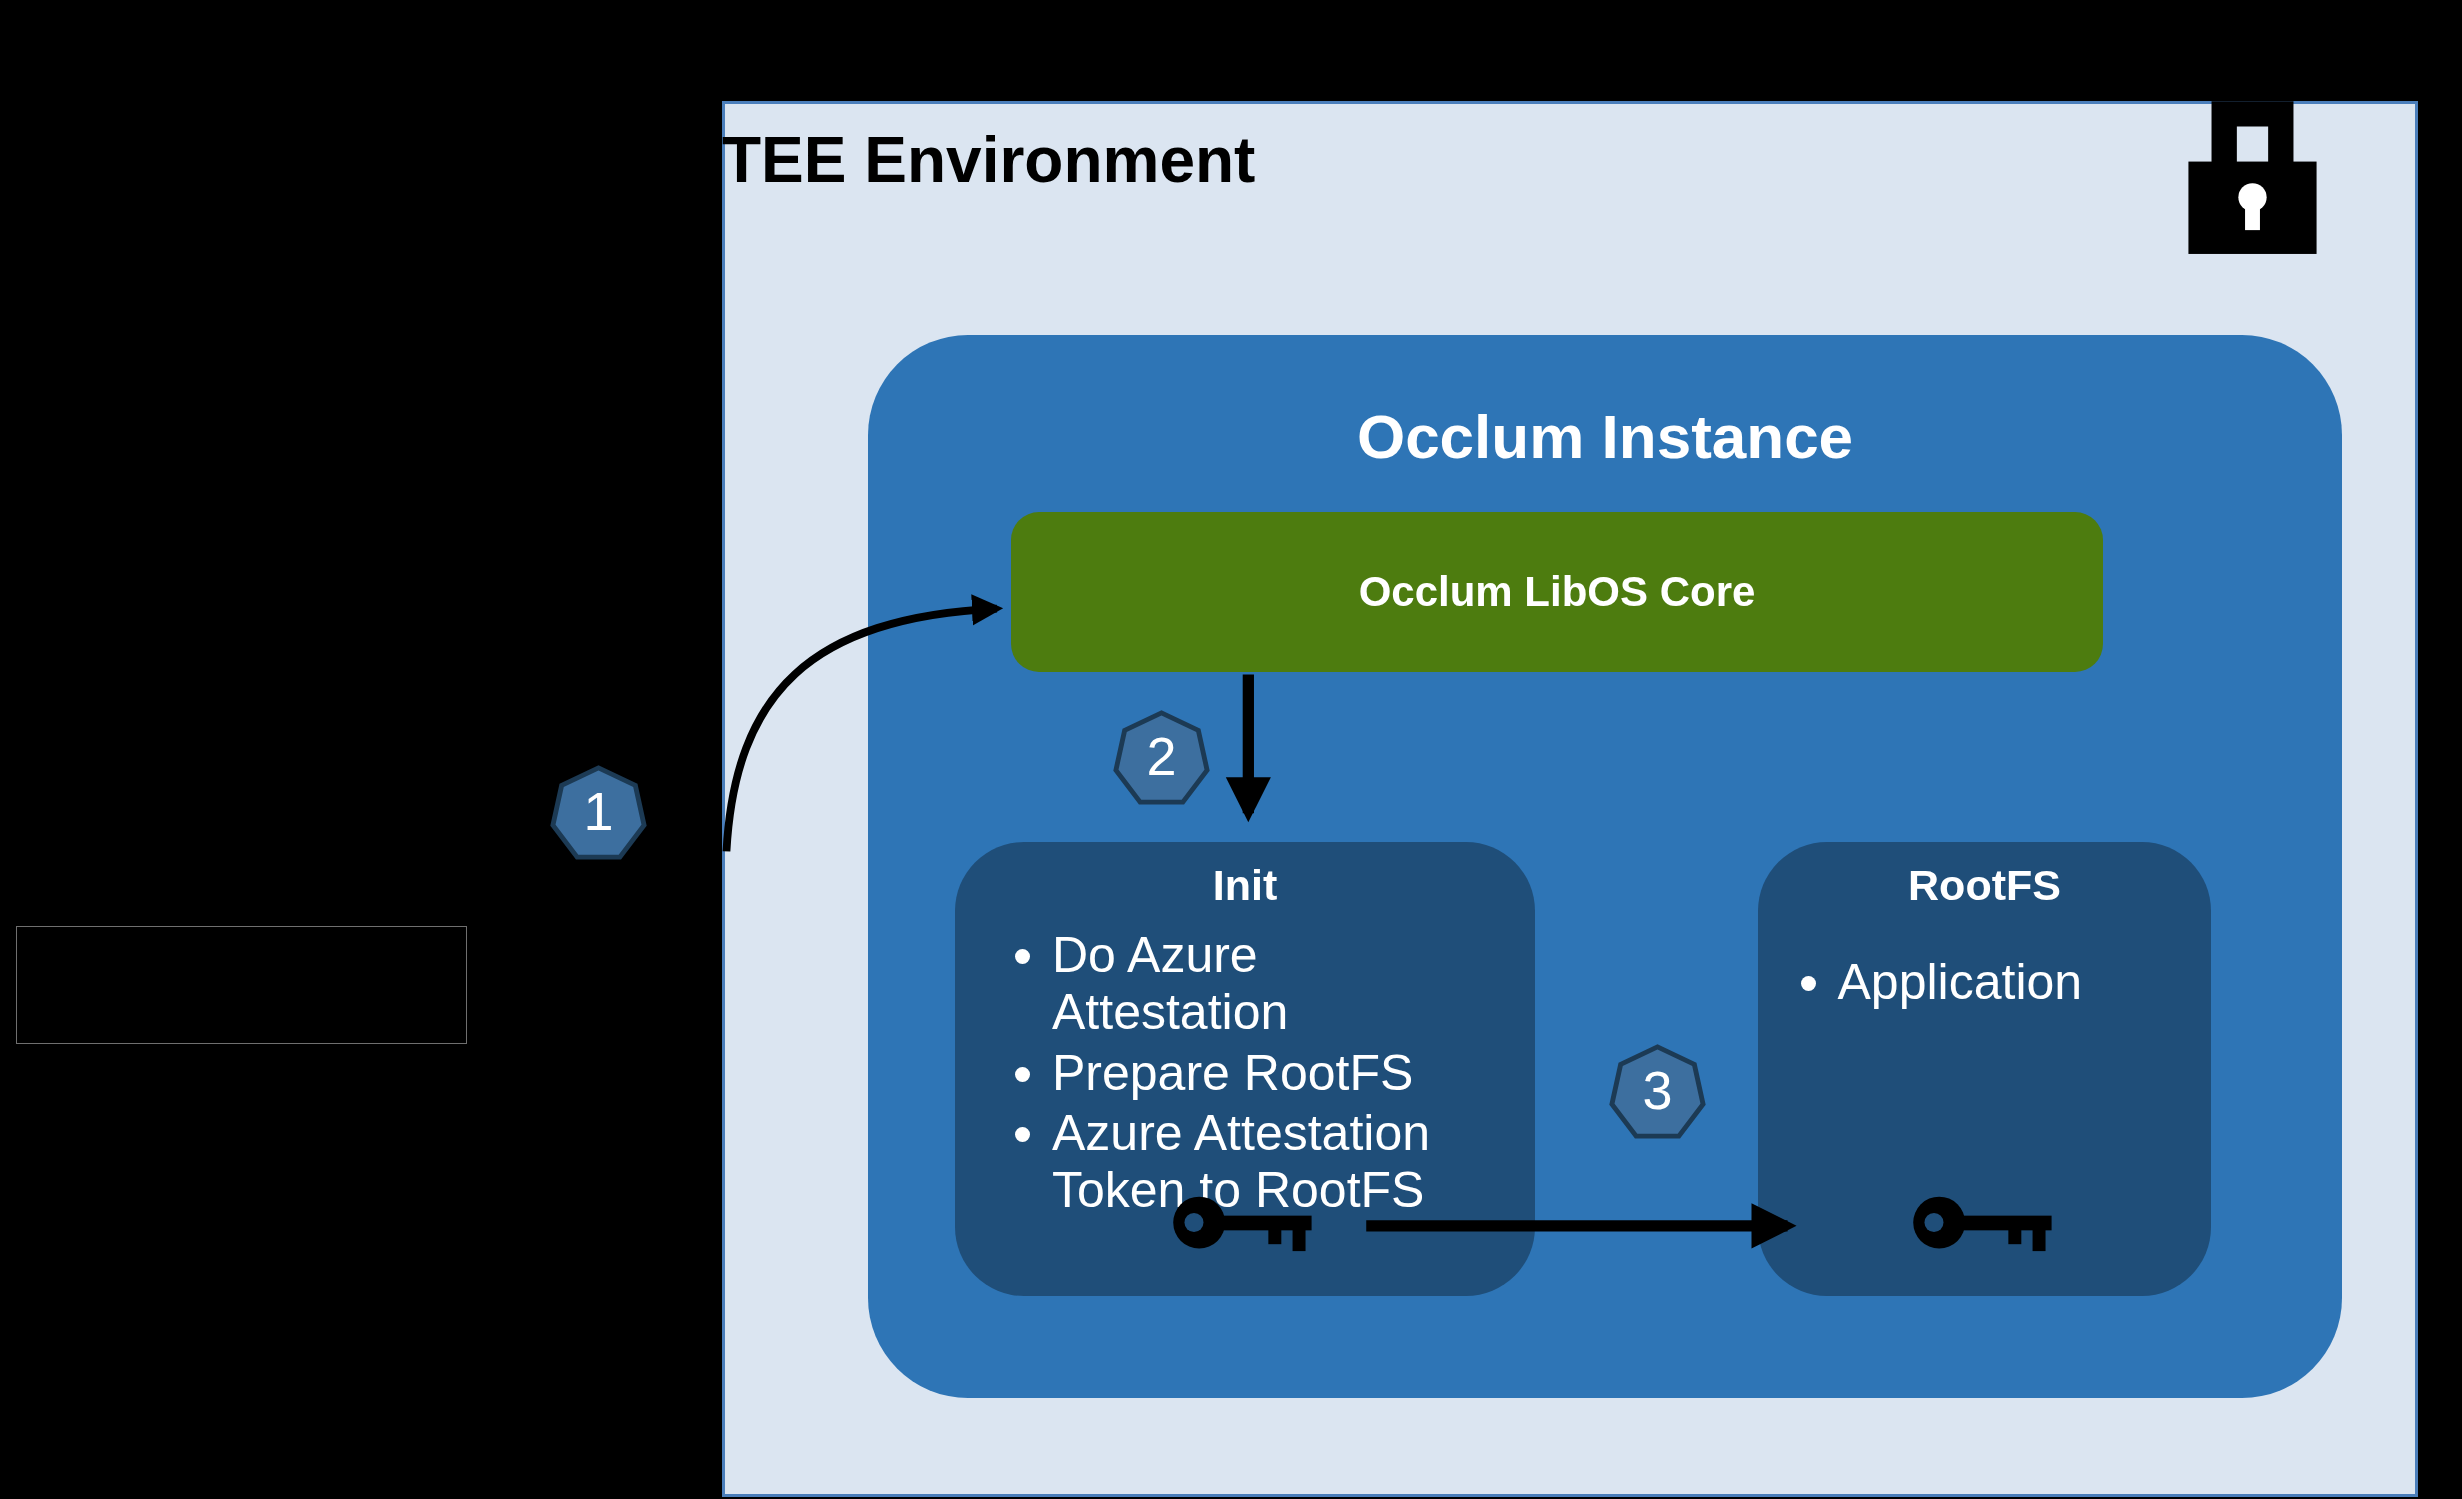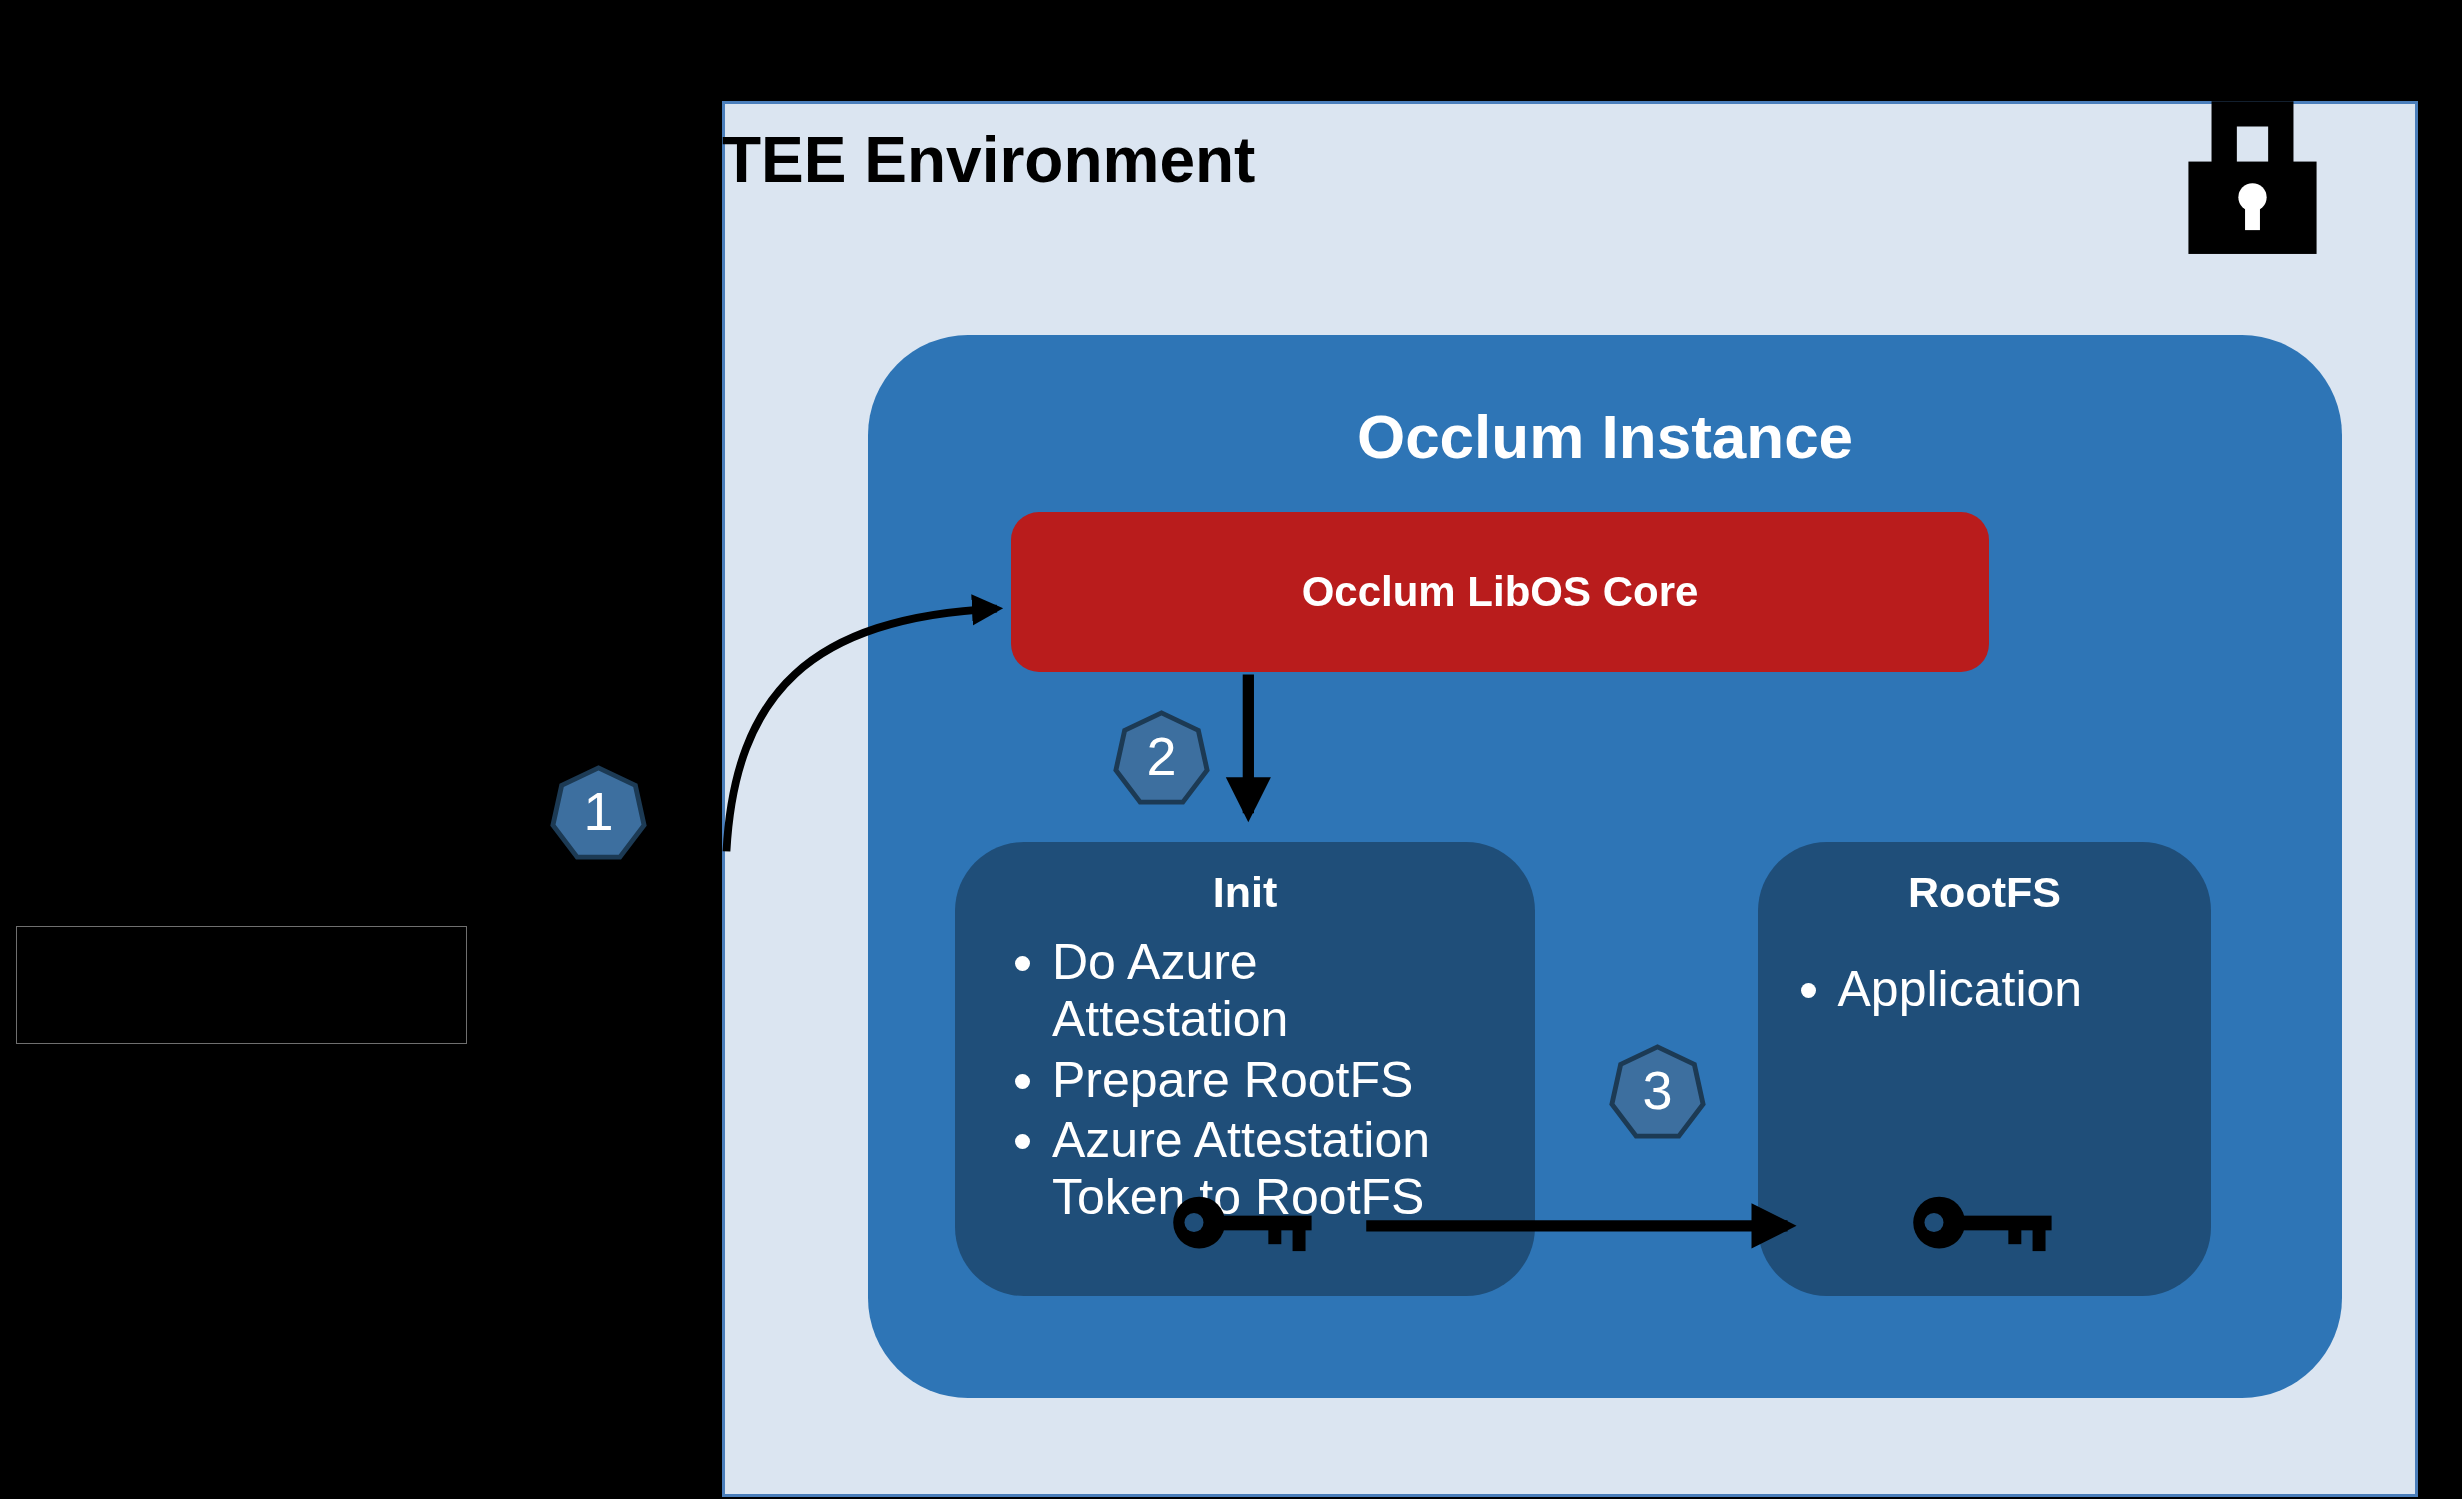--- a/index.html
+++ b/index.html
@@ -40,35 +40,35 @@
     width: 1474px;
     text-align: center;
     font-size: 62px;
     font-weight: bold;
     color: #ffffff;
   }
 
   
   #libos-box {
     left: 1011px; top: 512px;
-    width: 978px; height: 160px;
-    background: #b91c1c;
+    width: 1092px; height: 160px;
+    background: #4d7c0f;
     border-radius: 28px;
     display: flex; align-items: center; justify-content: center;
   }
   #libos-box .label {
     font-size: 42px; font-weight: bold; color: #ffffff;
   }
 
   
   .inner-box {
     background: #1f4e79;
     border-radius: 69px;
     color: #ffffff;
-    padding-top: 26px;
+    padding-top: 19px;
   }
   #init-box  { left: 955px; top: 842px; width: 580px; height: 454px; }
   #rootfs-box{ left: 1758px; top: 842px; width: 453px; height: 454px; }
   .inner-box .box-title {
     text-align: center;
     font-size: 43px; font-weight: bold;
     color: #ffffff;
   }
   .bullets {
     list-style: disc outside;

